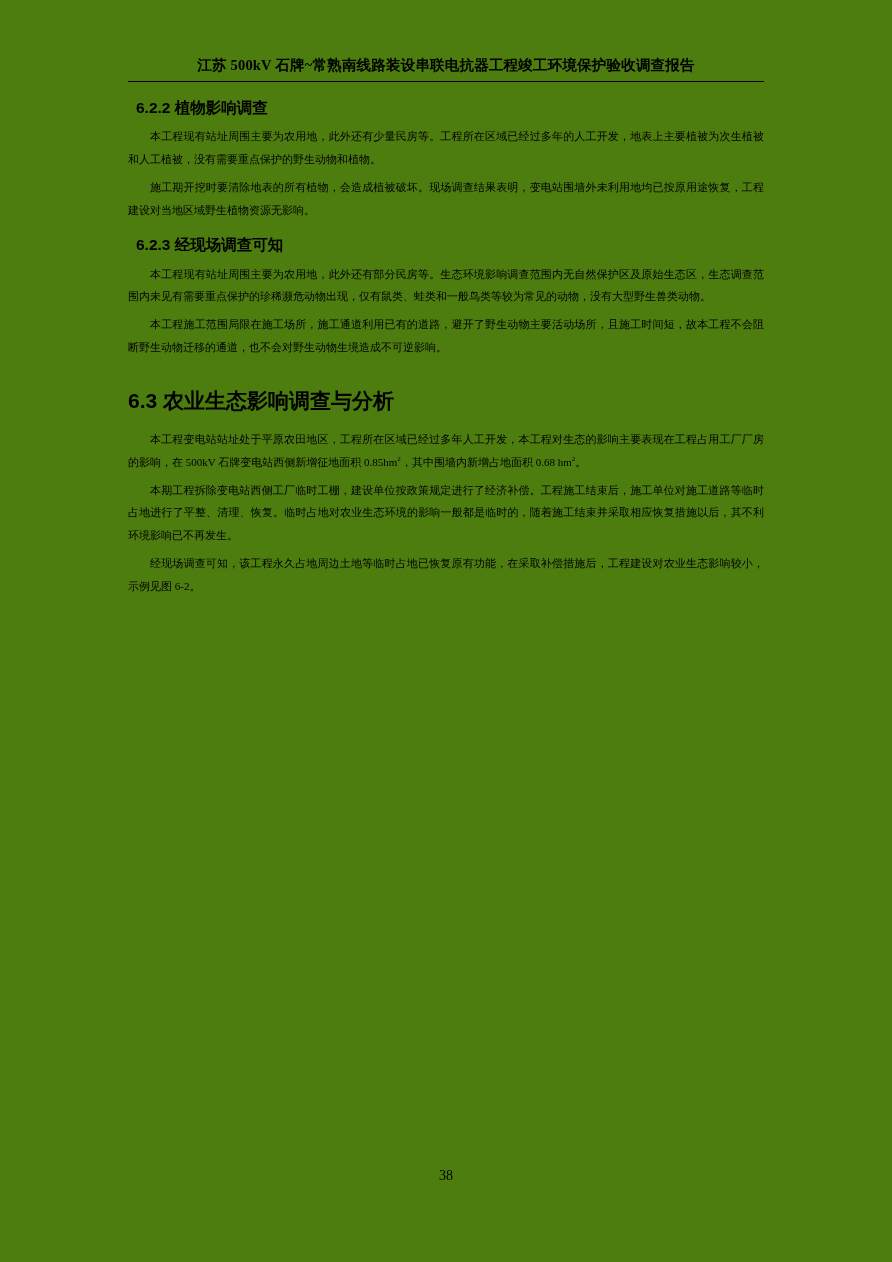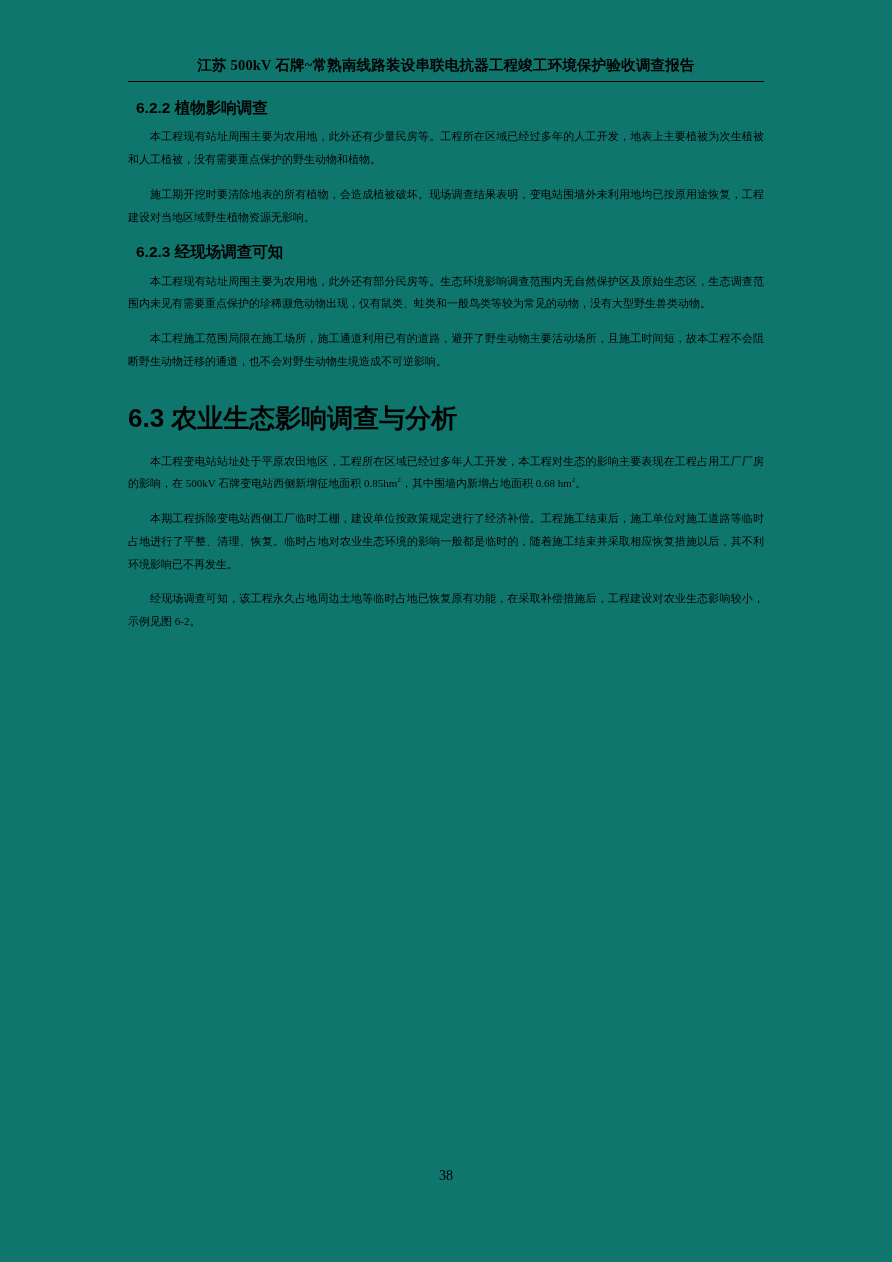--- a/index.html
+++ b/index.html
@@ -6,21 +6,21 @@
     margin: 0;
     padding: 0;
     background: #d8d8d8;
   }
   body {
     font-family: "Liberation Serif", "DejaVu Serif", serif;
   }
   .page {
     width: 892px;
     height: 1262px;
-    background: #0f766e;
+    background: #4d7c0f;
     margin: 0 auto;
     position: relative;
     box-sizing: border-box;
     overflow: hidden;
   }
   .page-inner {
     position: absolute;
     left: 128px;
     top: 56px;
     width: 636px;
@@ -44,37 +44,37 @@
     font-family: "Liberation Sans", "DejaVu Sans", sans-serif;
     font-weight: bold;
     font-size: 15.5px;
     margin: 12px 0 6px 8px;
     color: #000;
     line-height: 1.5;
   }
   h2.heading-major {
     font-family: "Liberation Sans", "DejaVu Sans", sans-serif;
     font-weight: bold;
-    font-size: 26px;
+    font-size: 21px;
     margin: 26px 0 12px 0;
     color: #000;
     line-height: 1.5;
   }
   p.para {
     font-family: "Liberation Serif", "DejaVu Serif", serif;
     font-size: 11px;
     line-height: 2.07;
     margin: 0 0 0 0;
     text-align: justify;
     text-justify: inter-ideograph;
     text-indent: 2em;
     color: #000;
   }
   p.para + p.para {
-    margin-top: 12px;
+    margin-top: 5px;
   }
   sup {
     font-size: 0.65em;
     vertical-align: super;
     line-height: 0;
   }
   .page-number {
     position: absolute;
     bottom: 78px;
     left: 0;

